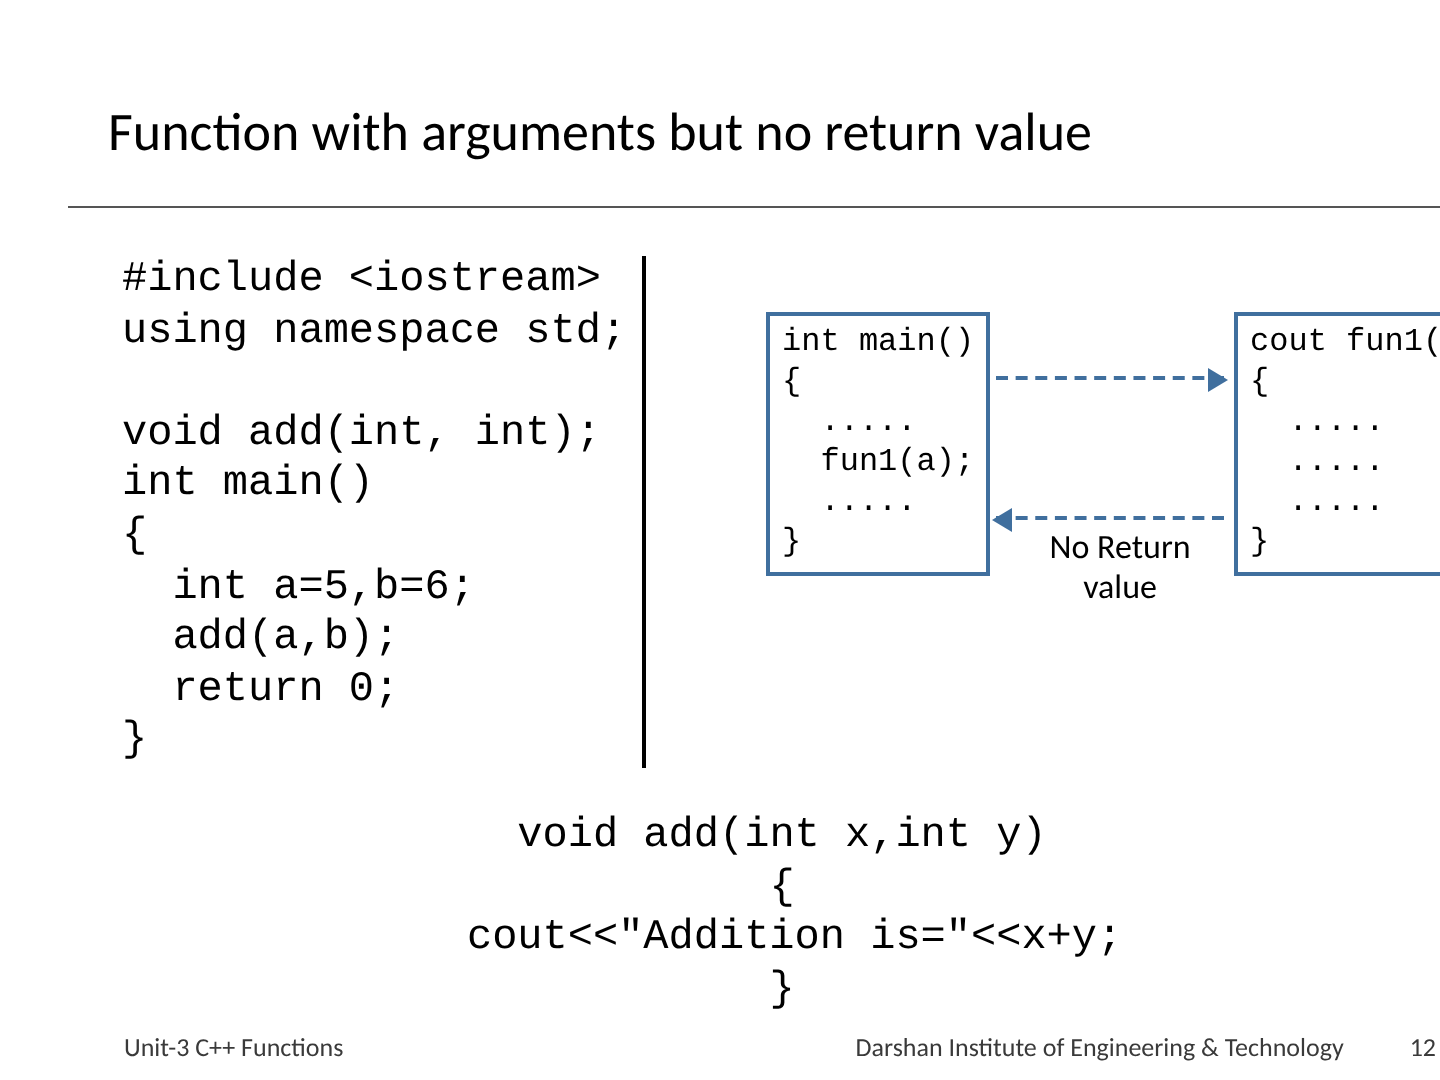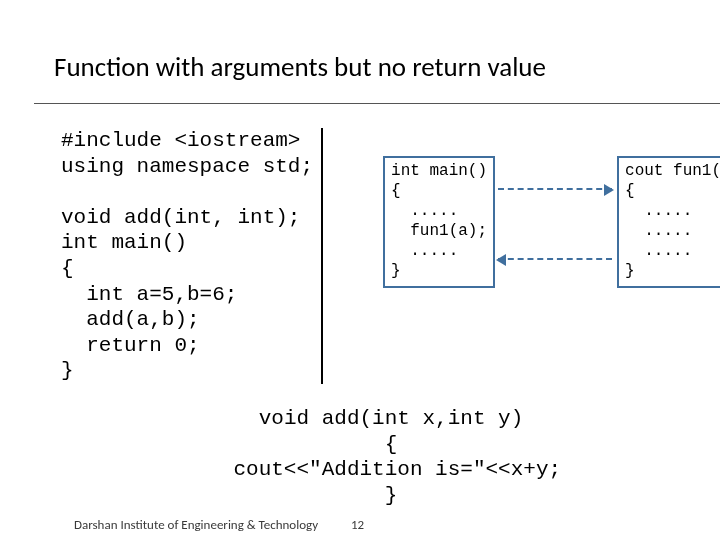--- a/index.html
+++ b/index.html
@@ -152,28 +152,31 @@
   .....
   fun1(a);
   .....
 }</div>
     <div class="box box-fun">cout fun1(int f)
 {
   .....
   .....
   .....
 }</div>
+    <div class="label-ret">No Return
+value</div>
     <div class="arrow-right"></div>
     <div class="arrow-left"></div>
   </div>
 </div>
 
 <div class="left-code-below">void add(int x,int y)
 {
  cout&lt;&lt;"Addition is="&lt;&lt;x+y;
 }</div>
 
 <div class="footer">
+  <span class="footer-left">Unit-3 C++ Functions</span>
   <span class="footer-right">
     <span>Darshan Institute of Engineering &amp; Technology</span>
     <span class="page-num">12</span>
   </span>
 </div>
 
 </body></html>

